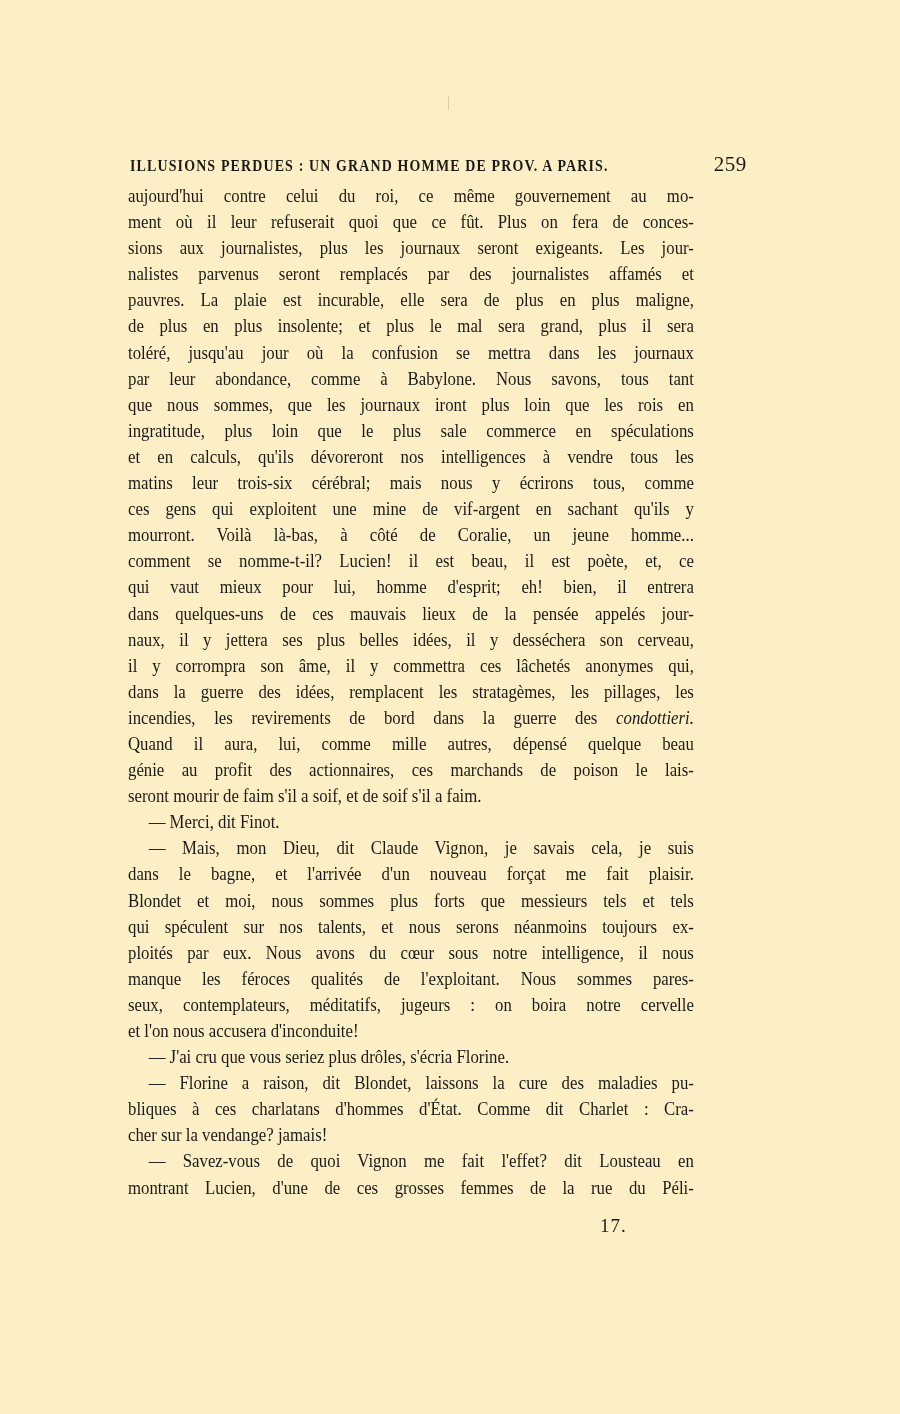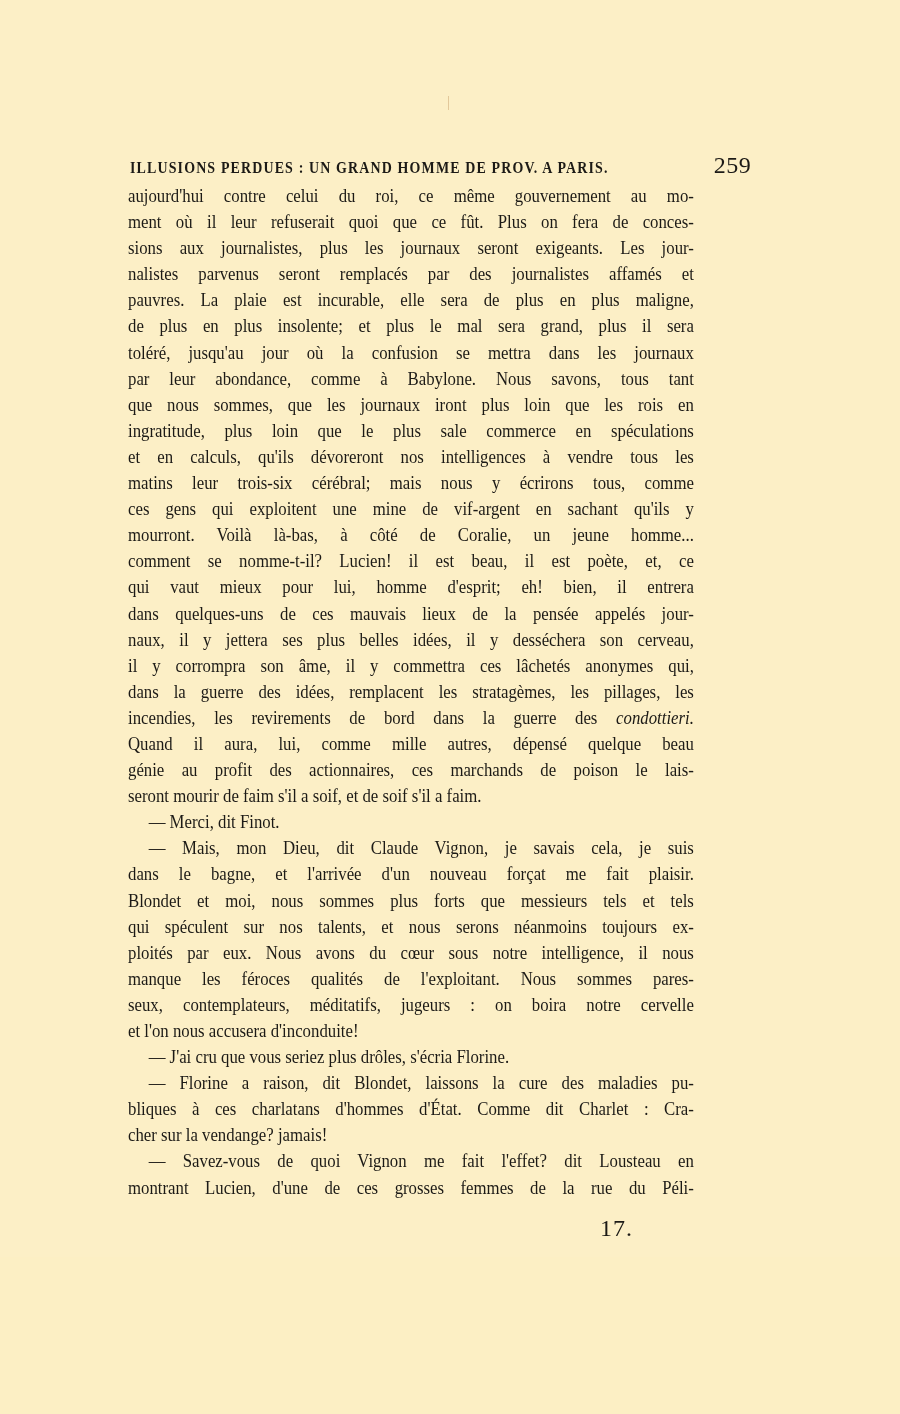--- a/index.html
+++ b/index.html
@@ -42,21 +42,21 @@
     .running-title {
       font-size: 17px;
       font-weight: bold;
       letter-spacing: 1.4px;
       text-transform: uppercase;
       transform: scaleX(0.82);
       transform-origin: left center;
       white-space: nowrap;
     }
     .page-number {
-      font-size: 24px;
+      font-size: 21px;
       letter-spacing: 0.5px;
     }
     .text-block {
       position: absolute;
       left: 128px;
       top: 183px;
       width: 566px;
     }
     .line {
       height: 26.1px;
@@ -76,21 +76,21 @@
       padding-left: 24px;
       box-sizing: border-box;
     }
     .line em {
       font-style: italic;
     }
     .signature {
       position: absolute;
       left: 600px;
       top: 1215px;
-      font-size: 24px;
+      font-size: 19px;
       letter-spacing: 1px;
     }
   </style>
 </head>
 <body>
 
 <div class="page">
   <div class="fold-mark"></div>
 
   <div class="running-head">

